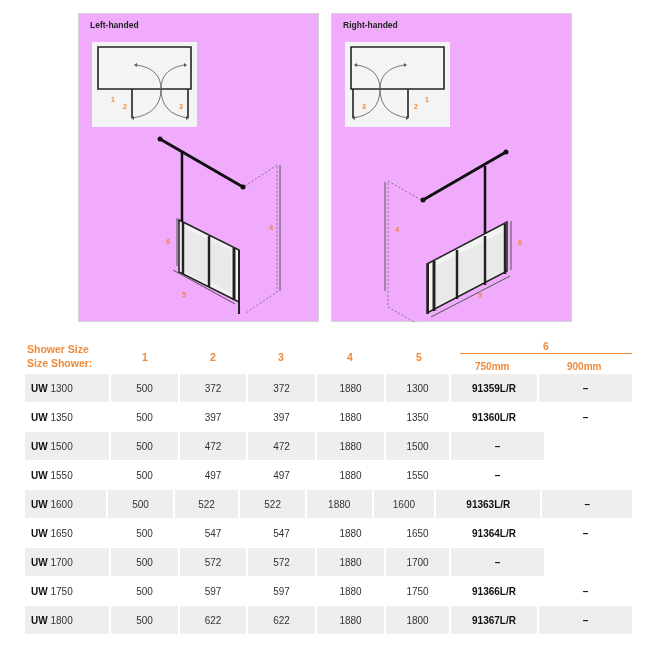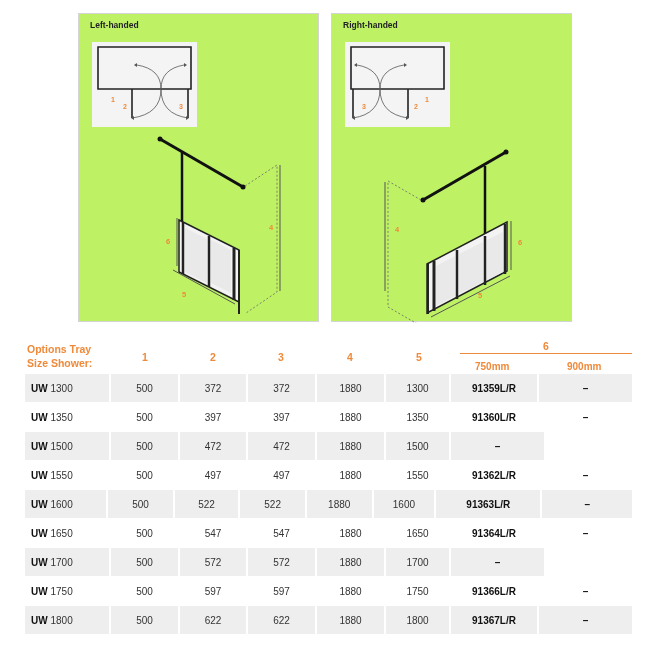--- a/index.html
+++ b/index.html
@@ -1,17 +1,17 @@
 <!DOCTYPE html>
 <html><head>
 <meta charset="utf-8">
 <style>
   html, body { margin:0; padding:0; background:#ffffff; }
   body { width:650px; height:650px; position:relative; overflow:hidden; font-family:"Liberation Sans", sans-serif; }
-  .panel { position:absolute; top:13px; width:241px; height:309px; border:1.5px solid #d4d4d4; background:#bef264; box-sizing:border-box; }
+  .panel { position:absolute; top:13px; width:241px; height:309px; border:1.5px solid #d4d4d4; background:#f0abfc; box-sizing:border-box; }
   .panel.left { left:78px; }
   .panel.right { left:331px; }
   .panel-title { position:absolute; left:11px; top:6px; font-size:8.5px; font-weight:bold; color:#222; }
   .panel svg { position:absolute; left:0; top:0; }
   .hdr { position:absolute; color:#ef8a3a; font-weight:bold; font-size:10.5px; }
   .hdr.sub { font-weight:bold; font-size:10px; }
   .row { position:absolute; left:25px; width:607px; height:28px; display:flex; }
   .row.shade .cell { background:#eeeeee; }
   .cell { height:28px; display:flex; align-items:center; justify-content:center; font-size:10px; color:#333; box-sizing:border-box; margin-right:2px; }
   .cell:last-child { margin-right:0; }
@@ -105,21 +105,21 @@
     <polygon points="127,240 151,228 151,268 127,280" fill="#e9e9e9"></polygon>
     <polygon points="155,226 171,218 171,258 155,266" fill="#e9e9e9"></polygon>
     <line x1="179" y1="207" x2="179" y2="256" stroke="#555" stroke-width="1"></line>
     <text x="186" y="231" font-size="7.5" fill="#ef8a3a" font-weight="bold" font-family="Liberation Sans, sans-serif">6</text>
     <line x1="99" y1="303" x2="178" y2="262" stroke="#555" stroke-width="1"></line>
     <text x="146" y="284" font-size="7.5" fill="#ef8a3a" font-weight="bold" font-family="Liberation Sans, sans-serif">5</text>
   </svg>
 </div>
 
 <div>
-  <div class="hdr" style="left:27px; top:343px;">Options Tray</div>
+  <div class="hdr" style="left:27px; top:343px;">Shower Size</div>
   <div class="hdr" style="left:27px; top:357px;">Size Shower:</div>
   <div class="hdr" style="left:142px; top:351px;">1</div>
   <div class="hdr" style="left:210px; top:351px;">2</div>
   <div class="hdr" style="left:278px; top:351px;">3</div>
   <div class="hdr" style="left:347px; top:351px;">4</div>
   <div class="hdr" style="left:416px; top:351px;">5</div>
   <div class="hdr" style="left:543px; top:340px;">6</div>
   <div class="hline" style="left:460px; top:353px; width:172px;"></div>
   <div class="hdr sub" style="left:475px; top:361px;">750mm</div>
   <div class="hdr sub" style="left:567px; top:361px;">900mm</div>
@@ -155,21 +155,20 @@
     <div class="cell" style="width:63px;">1500</div>
     <div class="cell code" style="width:93px;">–</div>
   </div>
   <div class="row" style="top:461px;">
     <div class="cell first" style="width:84px;"><span class="uw">UW</span>&nbsp;<span>1550</span></div>
     <div class="cell" style="width:67px;">500</div>
     <div class="cell" style="width:66px;">497</div>
     <div class="cell" style="width:67px;">497</div>
     <div class="cell" style="width:67px;">1880</div>
     <div class="cell" style="width:63px;">1550</div>
-    <div class="cell code" style="width:86px;">91362L/R</div>
     <div class="cell code" style="width:93px;">–</div>
   </div>
   <div class="row shade" style="top:490px;">
     <div class="cell first" style="width:84px;"><span class="uw">UW</span>&nbsp;<span>1600</span></div>
     <div class="cell" style="width:67px;">500</div>
     <div class="cell" style="width:66px;">522</div>
     <div class="cell" style="width:67px;">522</div>
     <div class="cell" style="width:67px;">1880</div>
     <div class="cell" style="width:63px;">1600</div>
     <div class="cell code" style="width:108px;">91363L/R</div>

